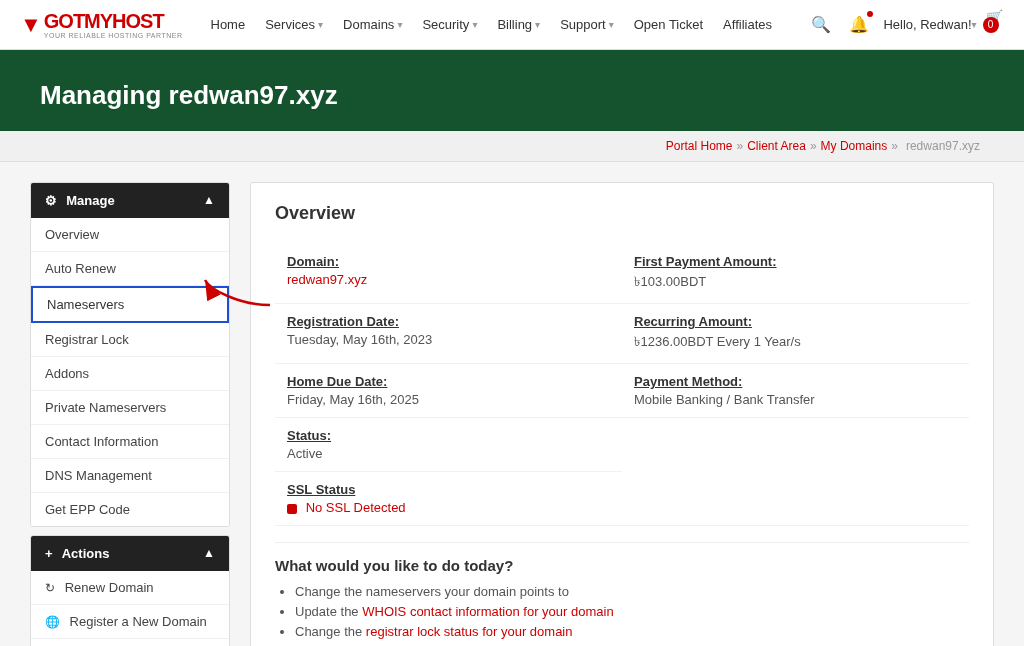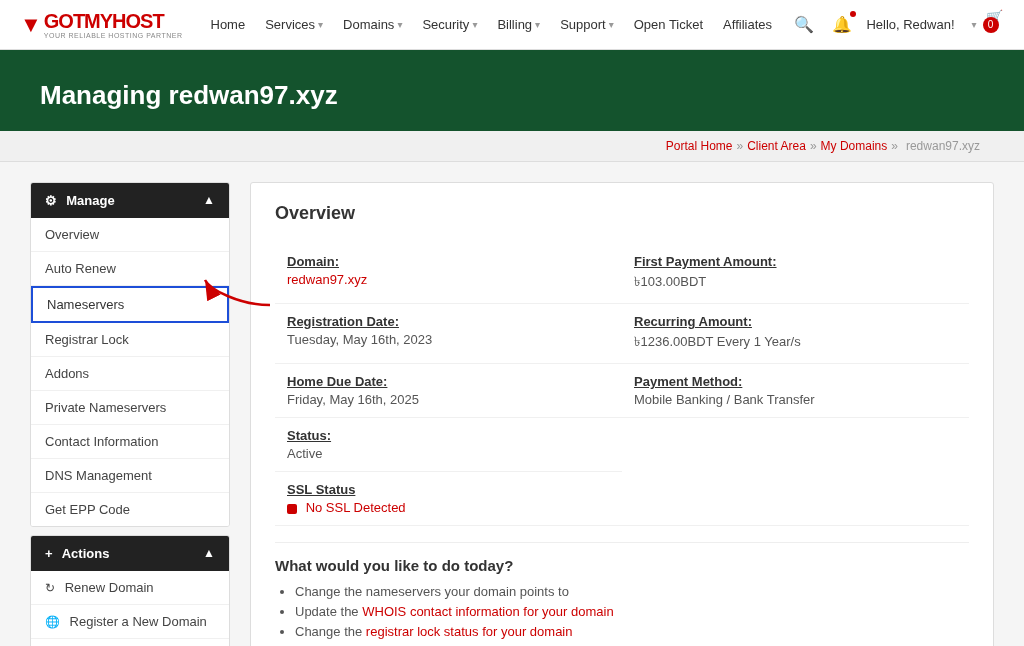--- a/index.html
+++ b/index.html
@@ -63,21 +63,21 @@
       font-size: 16px;
       color: #555;
       padding: 4px;
     }
     .nav-user {
       font-size: 13px;
       color: #333;
       cursor: pointer;
       display: flex;
       align-items: center;
-      gap: 17px;
+      gap: 0;
     }
     .cart-badge {
       background: #c00;
       color: #fff;
       border-radius: 50%;
       width: 16px;
       height: 16px;
       font-size: 10px;
       display: flex;
       align-items: center;

